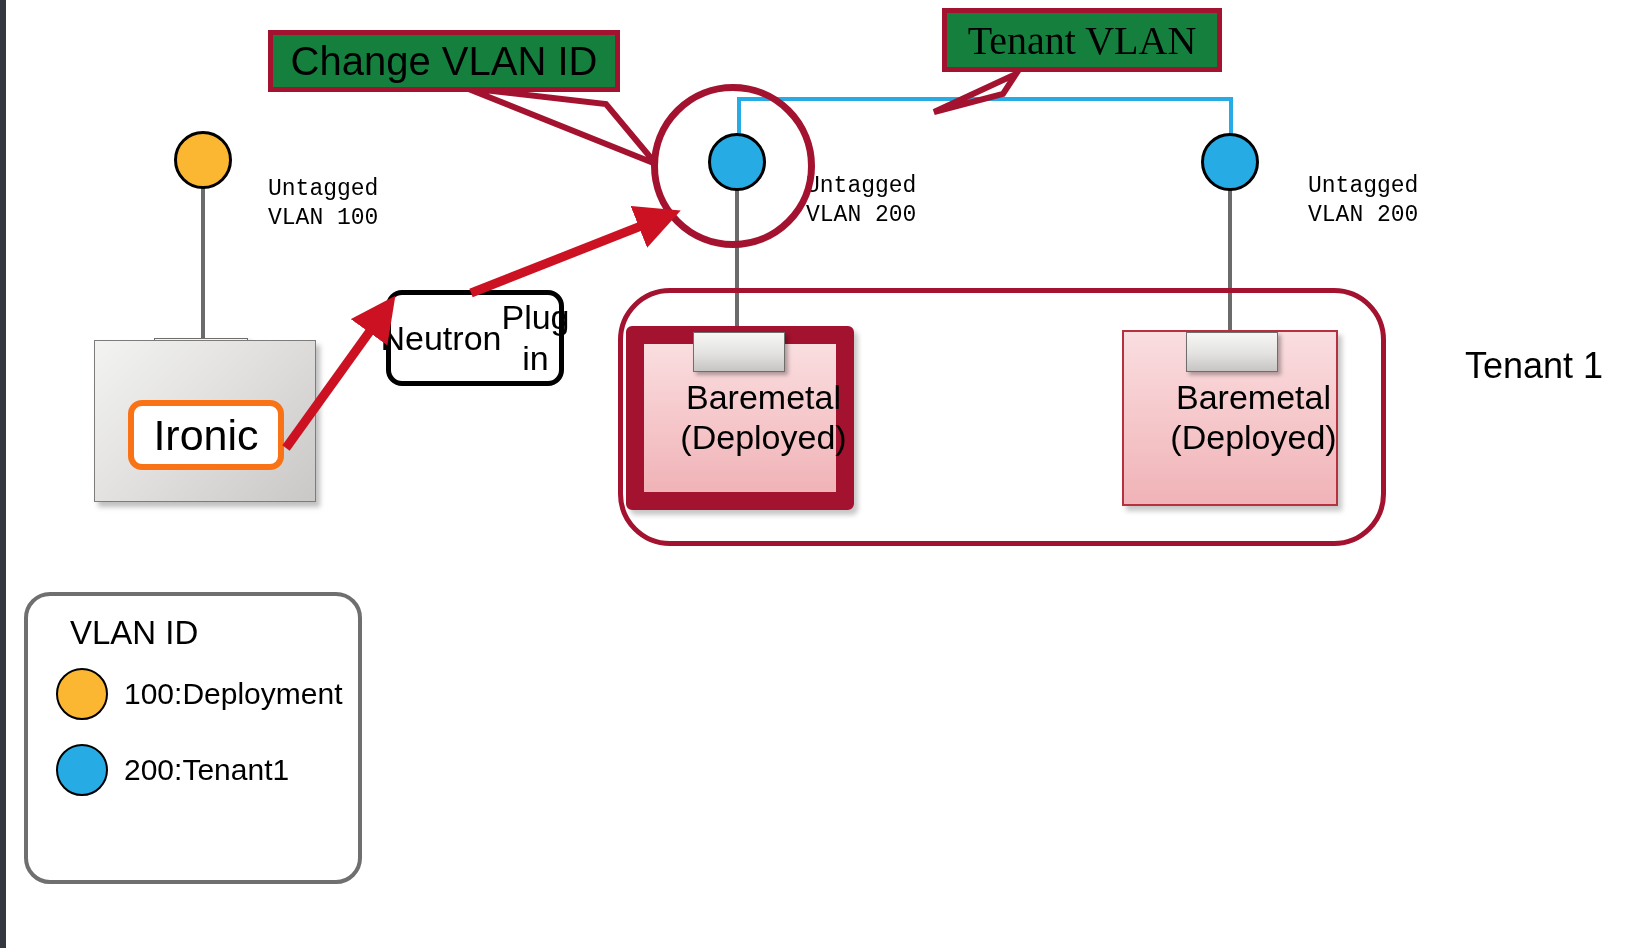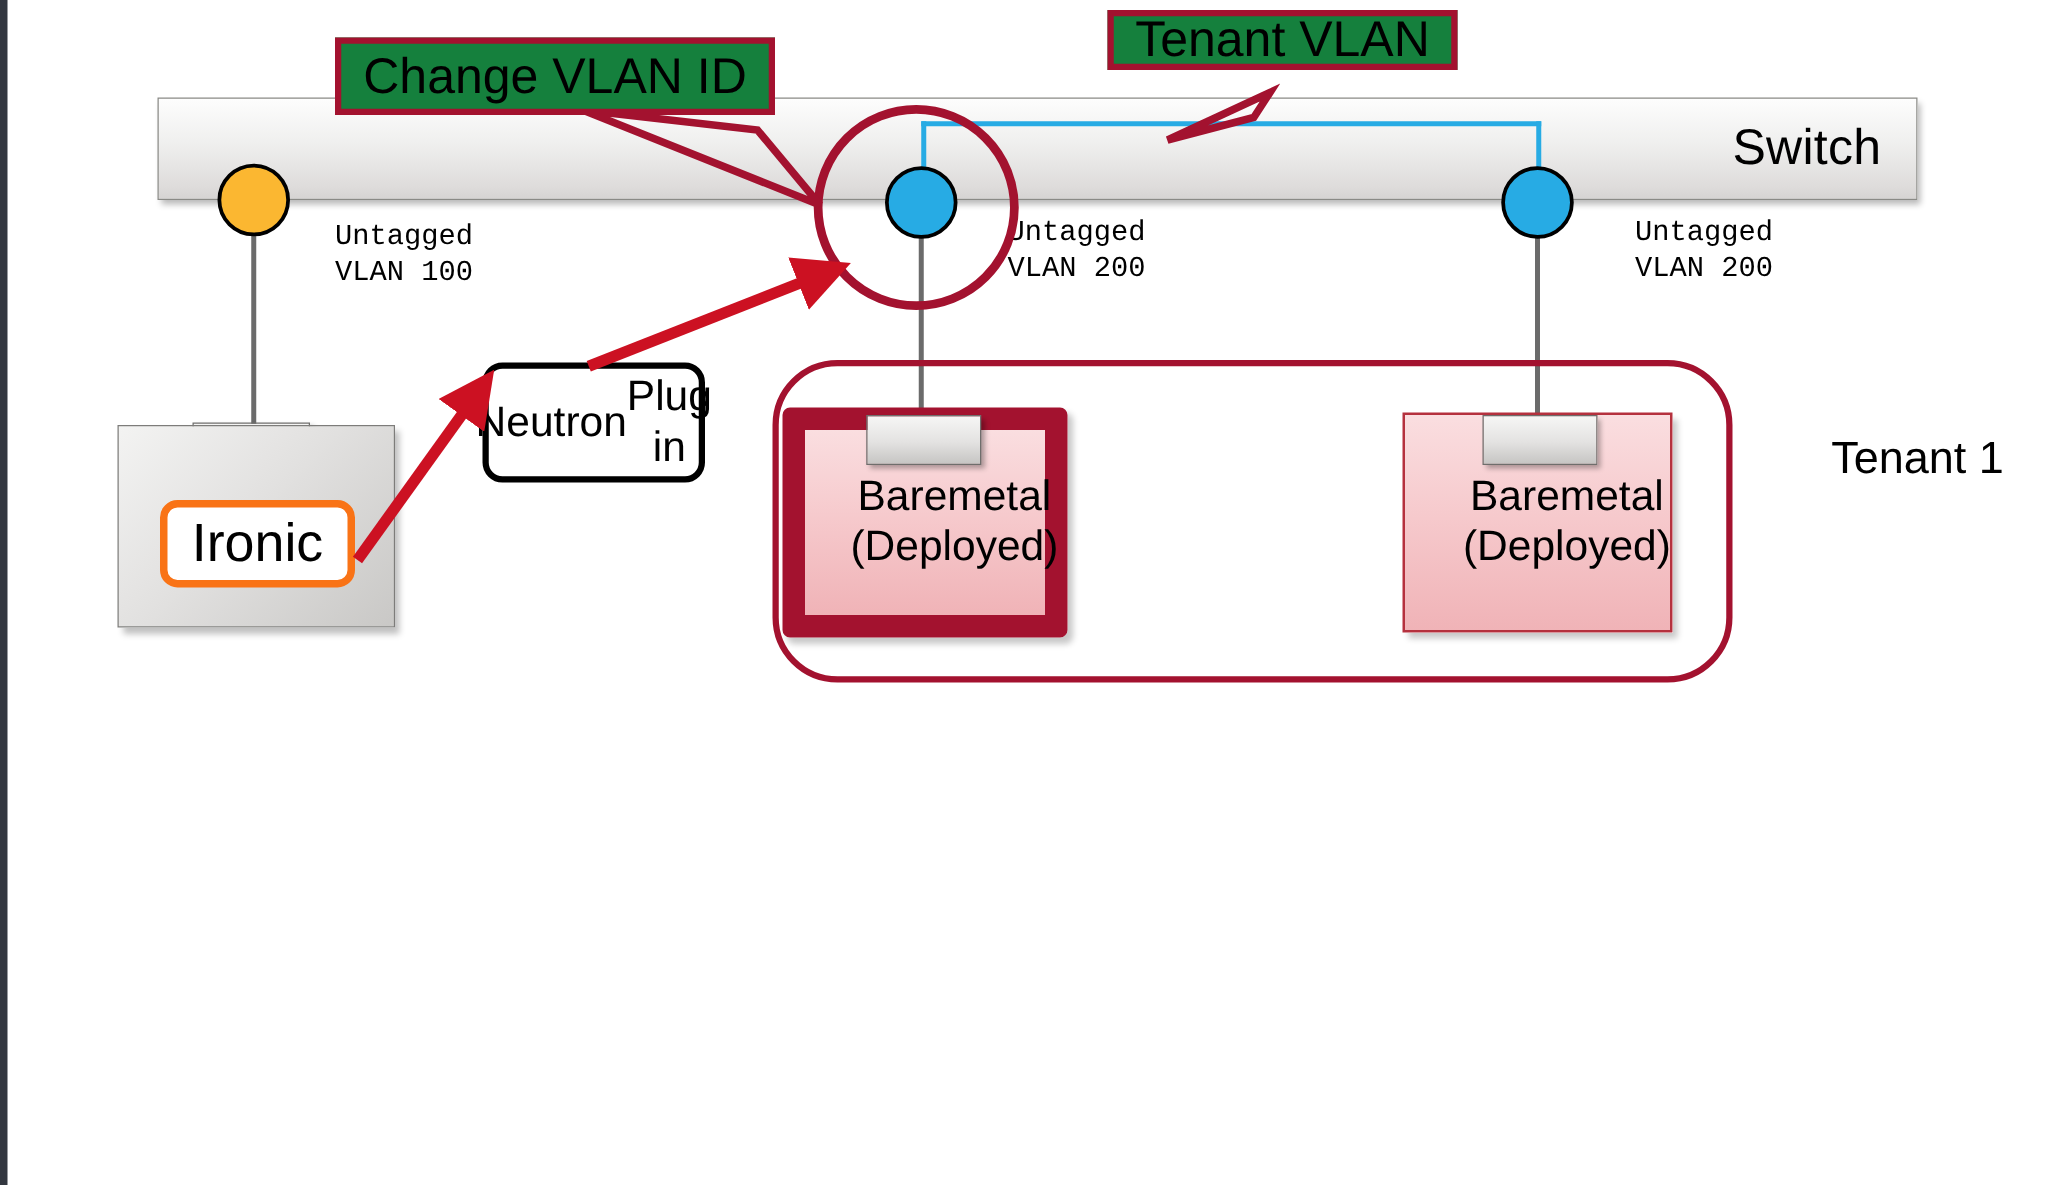--- a/index.html
+++ b/index.html
@@ -236,23 +236,20 @@
     font-size: 30px;
     color: #000;
     white-space: nowrap;
   }
 </style>
 </head>
 <body>
 
 <div id="canvas">
 
-  <div class="switch-bar">
-    <span class="switch-label">Switch</span>
-  </div>
 
   <div class="vlan-trace" style="left:731px; top:97px; width:496px; height:60px;"></div>
 
   <div class="cable" style="left:195px; top:180px; height:172px;"></div>
   <div class="cable" style="left:729px; top:180px; height:152px;"></div>
   <div class="cable" style="left:1222px; top:180px; height:152px;"></div>
 
   <div class="port orange" style="left:168px; top:131px;"></div>
   <div class="port blue" style="left:702px; top:133px;"></div>
   <div class="port blue" style="left:1195px; top:133px;"></div>
@@ -267,21 +264,21 @@
 VLAN 200</div>
 
   <svg class="callout-tail" style="left:260px; top:86px;" width="420" height="110" viewBox="0 0 420 110">
     <path d="M 200 2 L 390 78 L 340 18 Z" fill="none" stroke="#a3122f" stroke-width="6" stroke-linejoin="miter"></path>
   </svg>
   <div class="callout" style="left:262px; top:30px; width:352px; height:62px;">Change VLAN ID</div>
 
   <svg class="callout-tail" style="left:900px; top:72px;" width="320" height="60" viewBox="0 0 320 60">
     <path d="M 110 2 L 28 40 L 97 22 Z" fill="none" stroke="#a3122f" stroke-width="6" stroke-linejoin="miter"></path>
   </svg>
-  <div class="callout" style="left:880px; top:8px; width:280px; height:48px;">Tenant VLAN</div>
+  <div class="callout" style="left:936px; top:8px; width:280px; height:64px;font-family:Liberation Serif, serif;">Tenant VLAN</div>
 
   <div class="nic" style="left:148px; top:338px; width:94px; height:42px;"></div>
   <div class="server" style="left:88px; top:340px; width:222px; height:162px;"></div>
   <div class="ironic-badge" style="left:122px; top:400px; width:156px; height:70px;">Ironic</div>
 
   <div class="plugin-box" style="left:380px; top:290px; width:178px; height:96px;">
     <span>Neutron</span>
     <span>Plug in</span>
   </div>
 
@@ -306,14 +303,25 @@
     <span>(Deployed)</span>
   </div>
   <div class="nic" style="left:687px; top:332px; width:92px; height:40px;"></div>
 
   <div class="baremetal plain" style="left:1116px; top:330px; width:216px; height:176px;">
     <span>Baremetal</span>
     <span>(Deployed)</span>
   </div>
   <div class="nic" style="left:1180px; top:332px; width:92px; height:40px;"></div>
 
+  <div class="legend">
+    <div class="legend-title">VLAN ID</div>
+    <div class="legend-row" style="top:72px;">
+      <span class="legend-dot" style="background:#fbb731;"></span>
+      <span class="legend-text">100:Deployment</span>
+    </div>
+    <div class="legend-row" style="top:148px;">
+      <span class="legend-dot" style="background:#27abe4;"></span>
+      <span class="legend-text">200:Tenant1</span>
+    </div>
+  </div>
 
 </div>
 
 </body></html>

